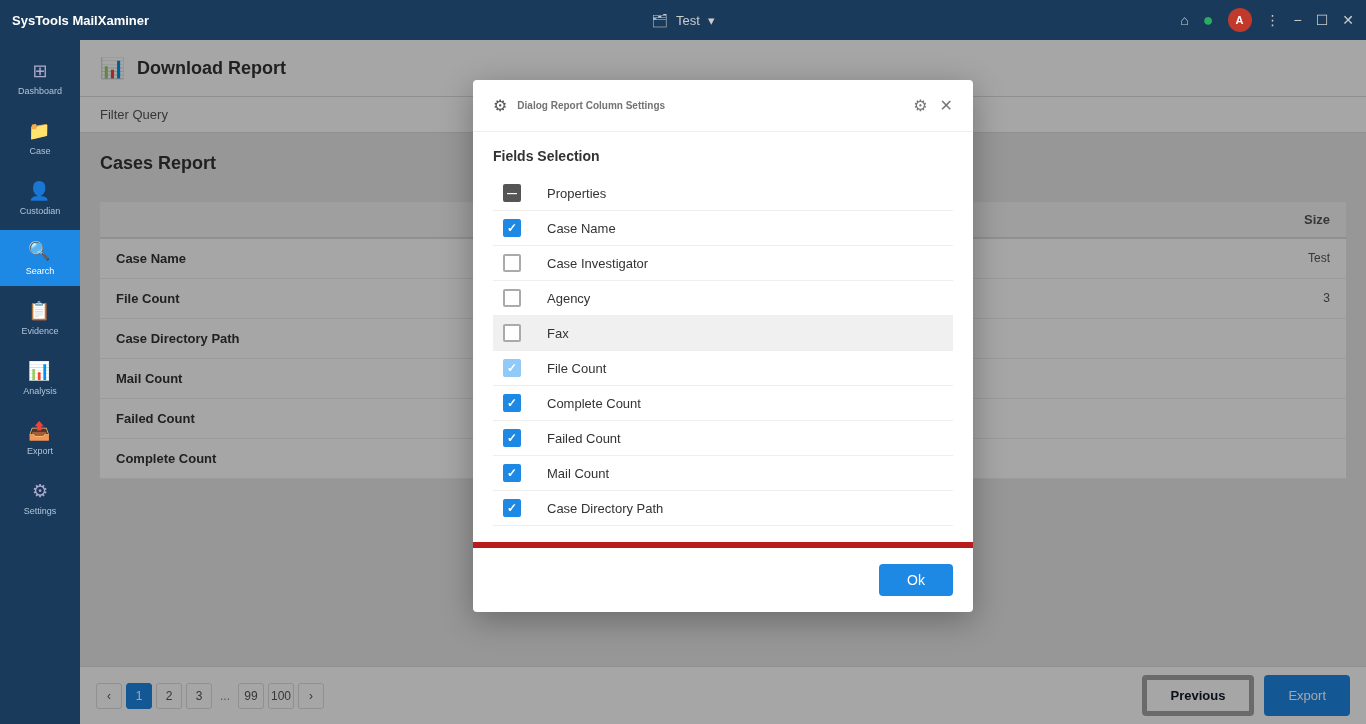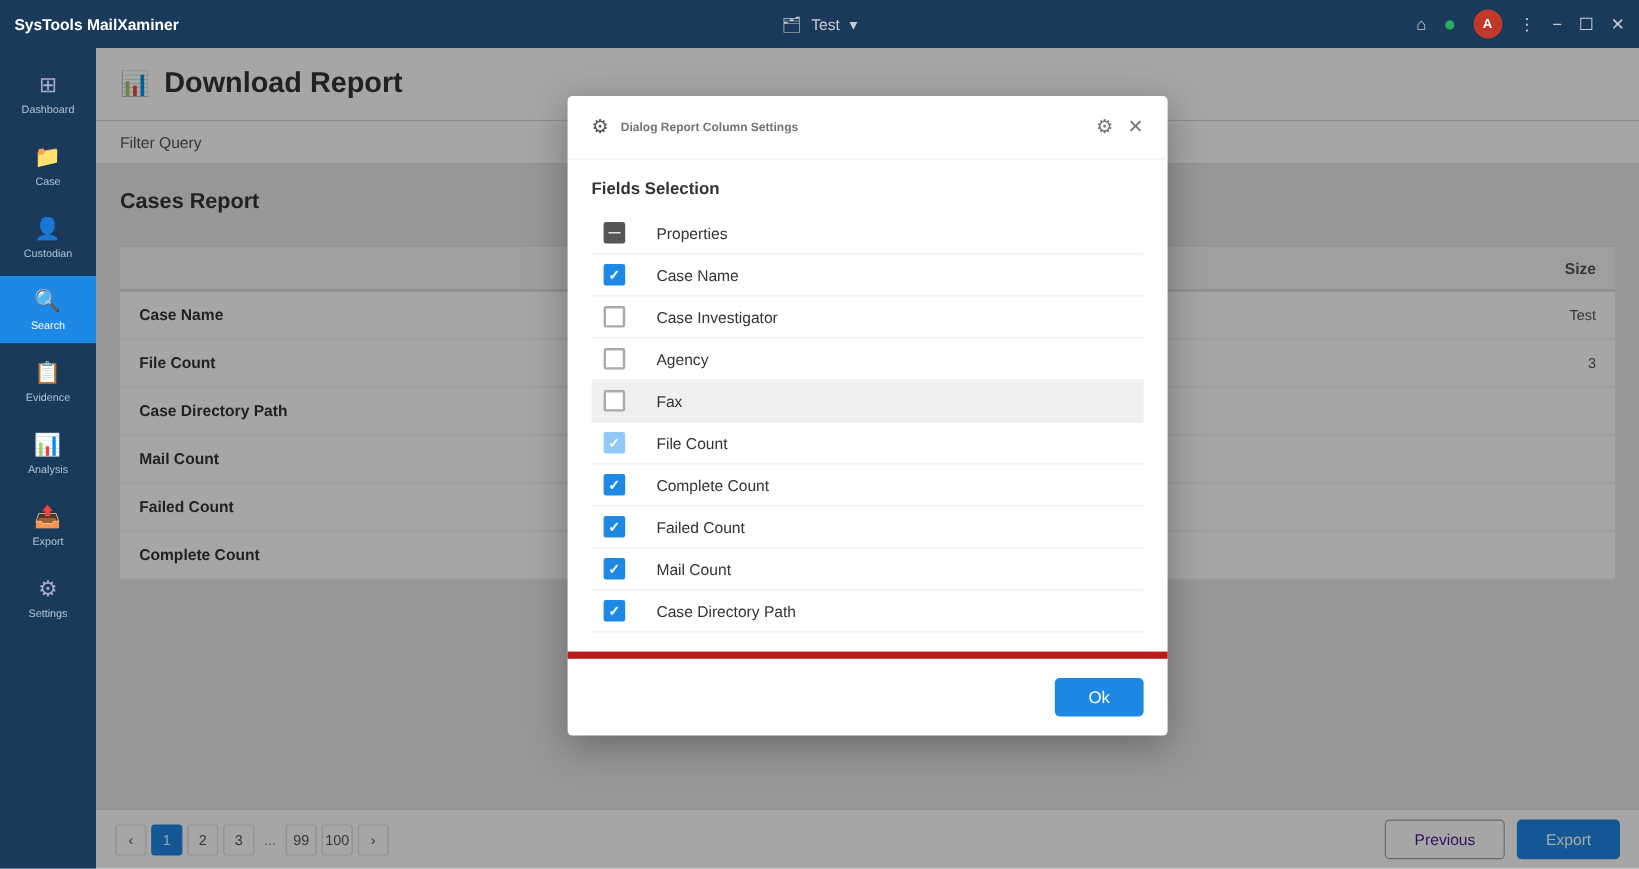--- a/index.html
+++ b/index.html
@@ -33,44 +33,44 @@
     .sidebar-icon { font-size: 18px; }
     .sidebar-label { font-size: 9px; color: #b0c4d8; }
     .sidebar-item.active .sidebar-label { color: white; }
 
     
     .content-area { flex: 1; background: #e8e8e8; overflow: hidden; position: relative; }
 
     
     .page-header { background: white; padding: 16px 20px; display: flex; align-items: center; gap: 12px; border-bottom: 1px solid #ddd; }
     .page-header-icon { color: #555; font-size: 20px; }
-    .page-title { font-size: 24px; font-weight: 600; color: #333; }
+    .page-title { font-size: 18px; font-weight: 600; color: #333; }
 
     
     .filter-bar { background: white; padding: 10px 20px; border-bottom: 1px solid #ddd; display: flex; align-items: flex-end; gap: 10px; }
     .filter-label { color: #555; font-size: 13px; }
 
     
     .cases-section { padding: 20px; }
     .cases-title { font-size: 18px; font-weight: 600; color: #333; margin-bottom: 28px; }
 
     
     .table-body { background: white; }
-    .table-row { display: flex; border-bottom: 1px solid #eee; align-items: center; }
+    .table-row { display: flex; border-bottom: 1px solid #eee; }
     .row-label { font-weight: 600; color: #333; font-size: 13px; padding: 12px 16px; flex: 0 0 240px; }
     .row-value { padding: 12px 16px; font-size: 13px; color: #555; flex: 1; }
 
     
     .bottom-bar { position: absolute; bottom: 0; left: 0; right: 0; background: white; border-top: 1px solid #ddd; padding: 8px 16px; display: flex; align-items: center; justify-content: space-between; }
     .pagination { display: flex; align-items: center; gap: 4px; }
     .page-btn { width: 26px; height: 26px; border: 1px solid #ddd; background: white; border-radius: 3px; display: flex; align-items: center; justify-content: center; font-size: 12px; cursor: pointer; color: #555; }
     .page-btn.active { background: #1e88e5; color: white; border-color: #1e88e5; }
     .page-dots { font-size: 12px; color: #888; padding: 0 4px; }
     .action-buttons { display: flex; gap: 10px; }
-    .btn-prev { border: 1px solid #a3a3a3; background: white; color: #4c1d95; padding: 8px 24px; border-radius: 4px; cursor: pointer; font-size: 13px; }
+    .btn-prev { border: 5px solid #a3a3a3; background: white; color: #0f172a; padding: 8px 24px; border-radius: 4px; cursor: pointer; font-size: 13px; font-weight: bold; }
     .btn-export { background: #1e88e5; color: white; border: none; padding: 8px 24px; border-radius: 4px; cursor: pointer; font-size: 13px; }
 
     
     .overlay { position: absolute; top: 0; left: 0; right: 0; bottom: 0; background: rgba(0,0,0,0.35); z-index: 100; display: flex; align-items: flex-start; justify-content: center; padding-top: 40px; }
 
     
     .dialog { background: white; border-radius: 4px; width: 500px; max-height: 640px; display: flex; flex-direction: column; box-shadow: 0 8px 32px rgba(0,0,0,0.3); }
     .dialog-header { display: flex; align-items: center; padding: 16px 20px; border-bottom: 1px solid #eee; gap: 10px; }
     .dialog-header-icon { color: #555; font-size: 16px; }
     .dialog-title { font-size: 10px; font-weight: 600; color: #737373; flex: 1; }

